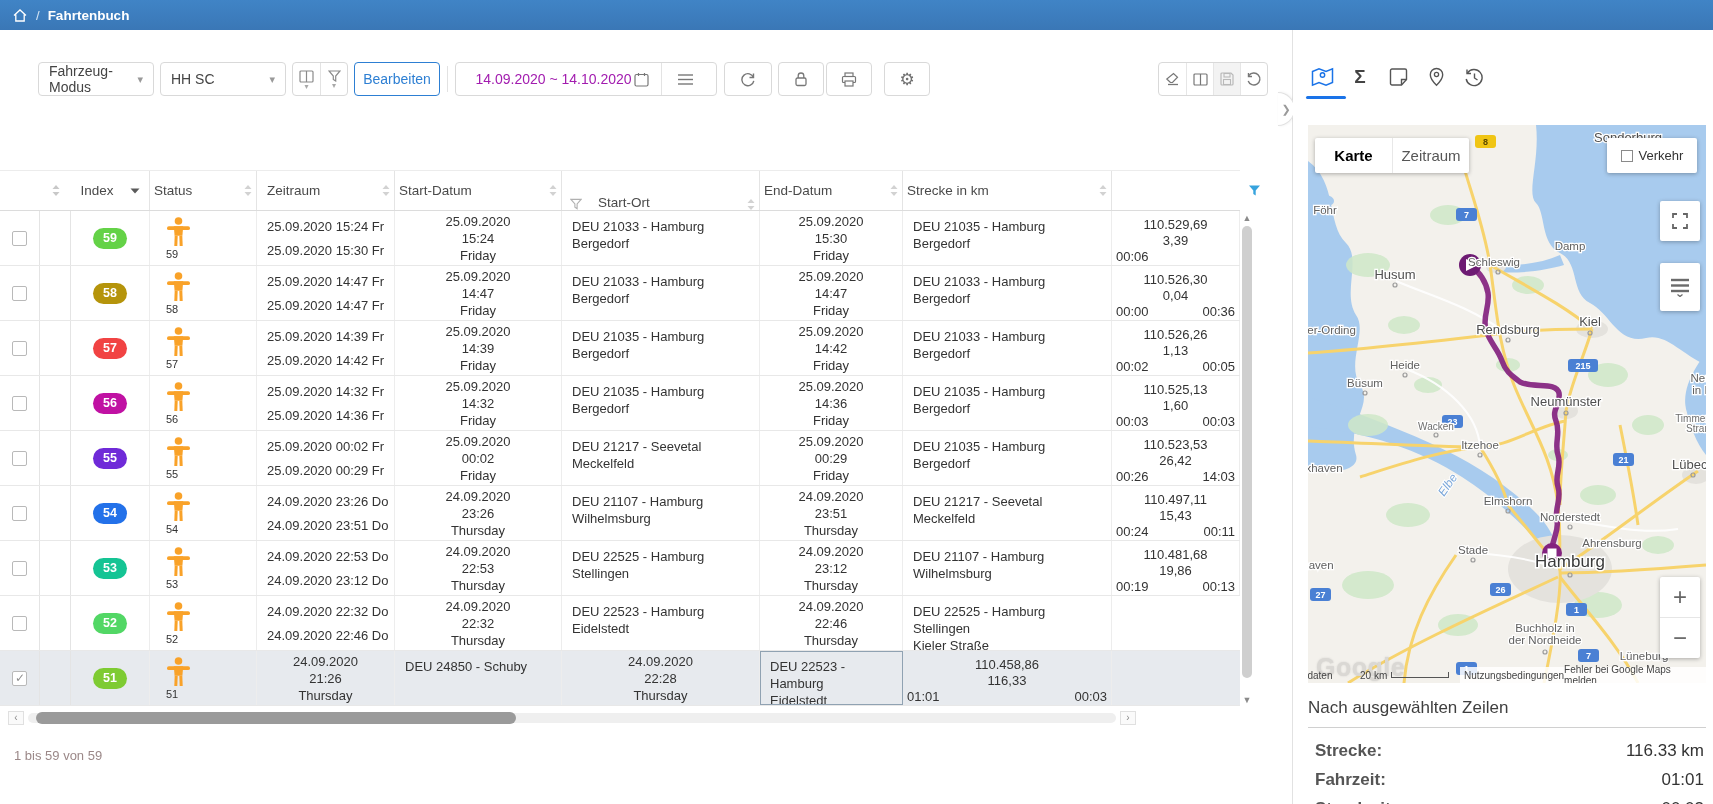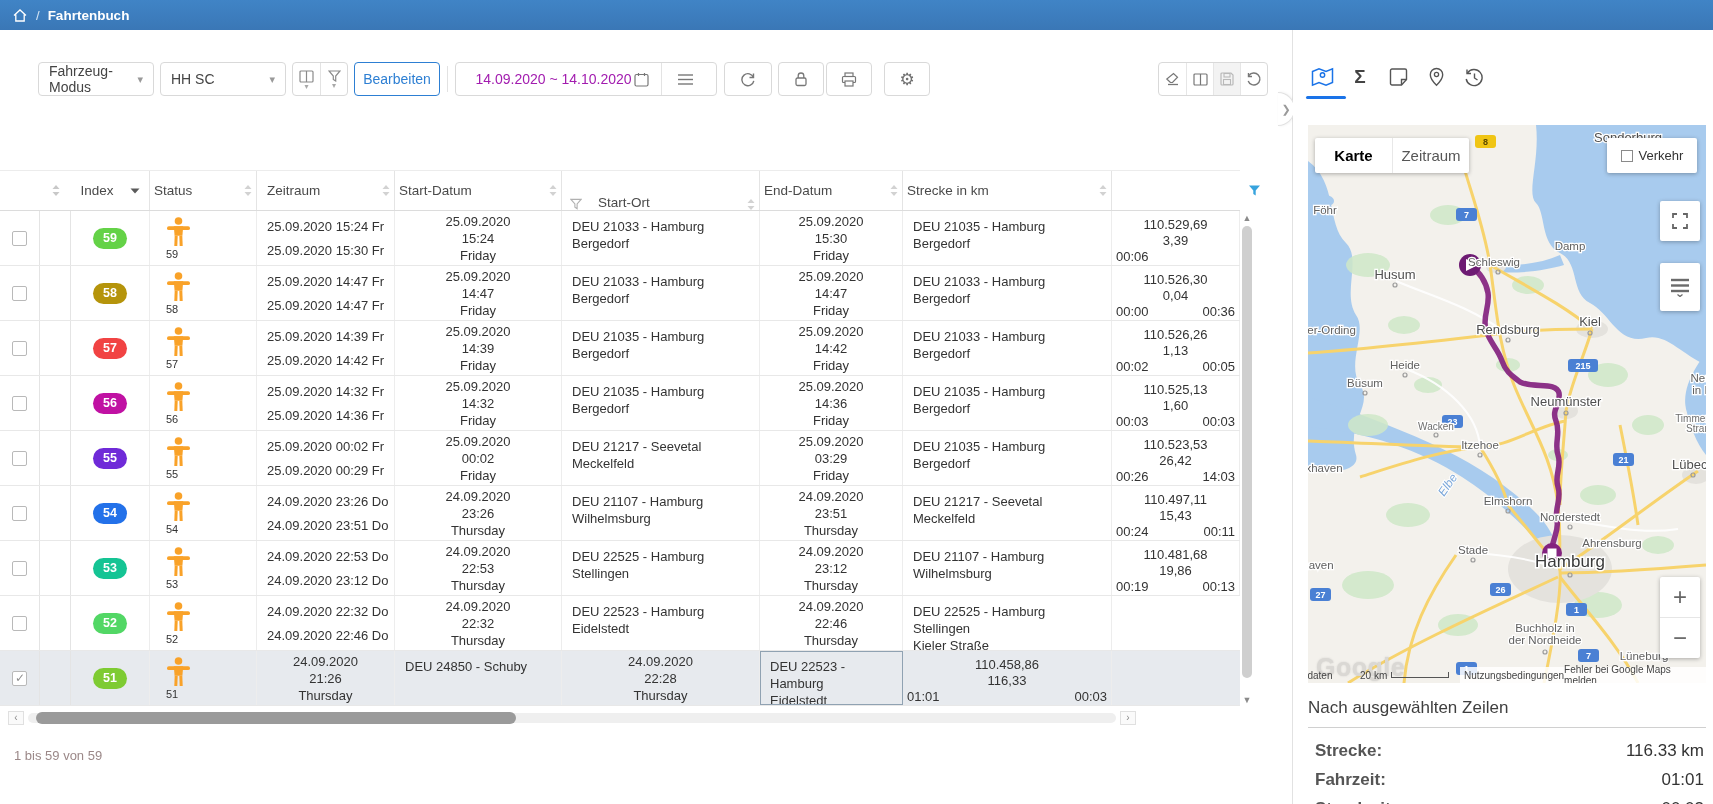--- a/index.html
+++ b/index.html
@@ -524,21 +524,21 @@
     </div>
     <div class="g-cell cell-datum">
       <span>25.09.2020</span>
       <span>00:02</span>
       <span>Friday</span>
     </div>
     <div class="g-cell cell-ort">DEU 21217 - Seevetal
 Meckelfeld</div>
     <div class="g-cell cell-datum">
       <span>25.09.2020</span>
-      <span>03:29</span>
+      <span>00:29</span>
       <span>Friday</span>
     </div>
     <div class="g-cell cell-ort end-ort">DEU 21035 - Hamburg
 Bergedorf</div>
     <div class="g-cell cell-strecke">
       <span class="strecke-top">110.523,53</span>
       <span class="strecke-top">26,42</span>
       <span class="strecke-times">
         <span>00:26</span>
         <span>14:03</span>

